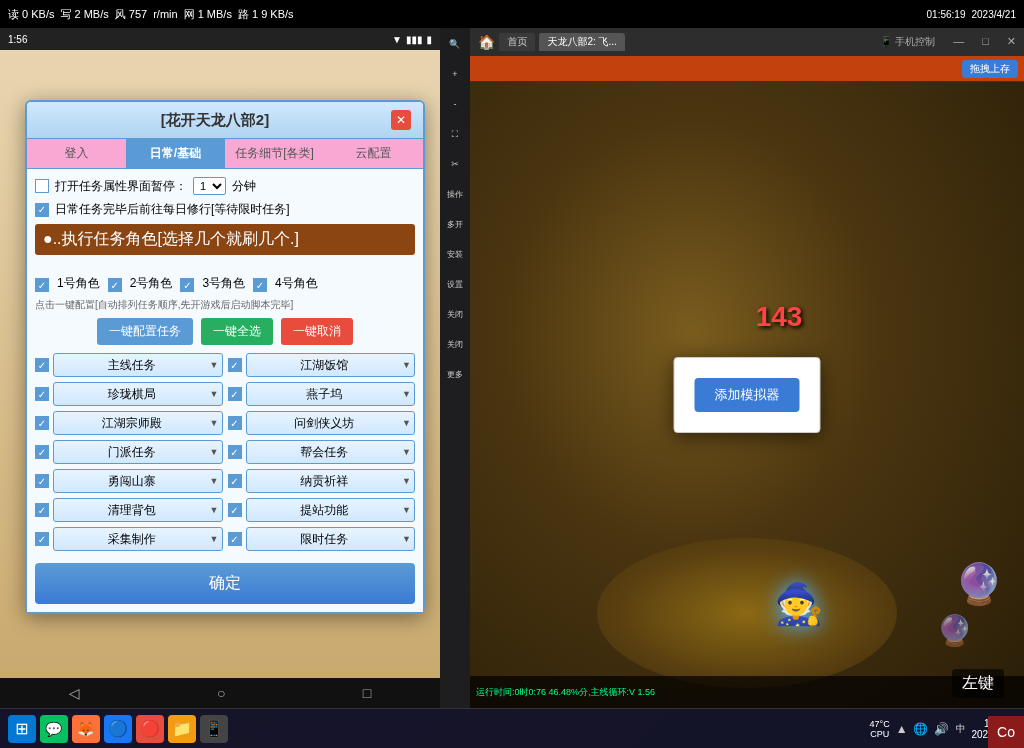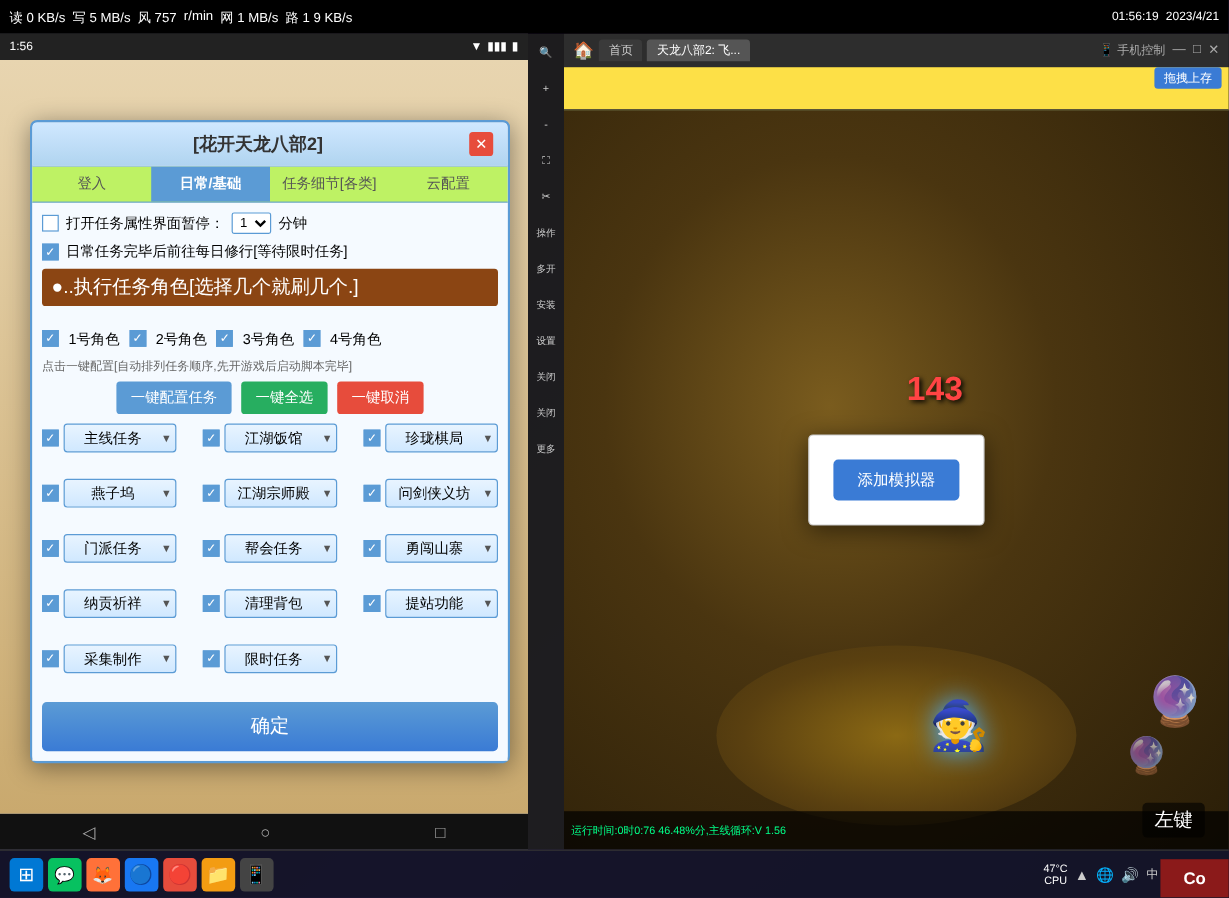--- a/index.html
+++ b/index.html
@@ -241,21 +241,21 @@
       display: flex;
       align-items: center;
       justify-content: center;
       color: #fff;
       font-size: 12px;
       cursor: pointer;
     }
 
     .dialog-tabs {
       display: flex;
-      background: #bef264;
+      background: #f9a8d4;
       border-bottom: 1px solid #5b9bd5;
     }
 
     .dialog-tab {
       flex: 1;
       text-align: center;
       padding: 6px 4px;
       font-size: 12px;
       cursor: pointer;
       color: #555;
@@ -315,21 +315,21 @@
       background: #8B4513;
       color: #fff;
       padding: 5px 8px;
       margin: 6px 0;
       font-size: 16px;
       border-radius: 3px;
     }
 
     .role-row {
       display: flex;
-      align-items: flex-start;
+      align-items: flex-end;
       gap: 8px;
       margin-bottom: 6px;
       font-size: 12px;
       margin-top: 20px;
     }
 
     .hint-text {
       font-size: 10px;
       color: #666;
       margin-bottom: 6px;
@@ -350,23 +350,23 @@
       cursor: pointer;
     }
 
     .btn-blue { background: #5b9bd5; color: #fff; }
     .btn-green { background: #27ae60; color: #fff; }
     .btn-red { background: #e74c3c; color: #fff; }
 
     
     .task-grid {
       display: grid;
-      grid-template-columns: 1fr 1fr 1fr;
-      gap: 22px;
-      margin-bottom: 20px;
+      grid-template-columns: 1fr 1fr;
+      gap: 5px;
+      margin-bottom: 8px;
     }
 
     .task-item {
       display: flex;
       align-items: center;
       gap: 4px;
     }
 
     .task-select-wrap {
       flex: 1;
@@ -448,41 +448,41 @@
       padding: 4px 10px;
       font-size: 16px;
       border-radius: 4px;
     }
 
     
     .co-badge {
       position: absolute;
       bottom: 0;
       right: 0;
-      width: 57px;
+      width: 36px;
       height: 32px;
       background: #8B1A1A;
       color: #fff;
       display: flex;
       align-items: center;
       justify-content: center;
       font-size: 14px;
-      font-weight: bold;
+      font-weight: normal;
     }
   </style>
 </head>
 <body>
 
 <div class="desktop">
   <div class="desktop-blob"></div>
 
   <div class="system-bar">
     <div class="system-bar-left">
       <span>读 0 KB/s</span>
-      <span>写 5 MB/s</span>
+      <span>写 2 MB/s</span>
       <span>风 757</span>
       <span>r/min</span>
       <span>网 1 MB/s</span>
       <span>路 1 9 KB/s</span>
     </div>
     <div class="system-bar-right">
       <span>01:56:19</span>
       <span>2023/4/21</span>
     </div>
   </div>
@@ -703,29 +703,29 @@
     <div class="side-btn" style="font-size:8px;">关闭</div>
     <div class="side-btn" style="font-size:8px;">更多</div>
   </div>
 
   <div style="position:absolute;top:28px;left:470px;right:0;bottom:40px;background:#1a1a1a;display:flex;flex-direction:column;">
 
     <div style="height:28px;background:#2d2d2d;display:flex;align-items:center;padding:0 8px;gap:4px;font-size:11px;color:#fff;flex-shrink:0;">
       <span style="font-size:14px;">🏠</span>
       <span style="background:#3a3a3a;padding:2px 8px;border-radius:3px 3px 0 0;font-size:10px;color:#ccc;cursor:pointer;">首页</span>
       <span style="background:#555;padding:2px 8px;border-radius:3px 3px 0 0;font-size:10px;color:#fff;cursor:pointer;">天龙八部2: 飞...</span>
-      <span style="margin-left:auto;display:flex;gap:6px;">
+      <span style="margin-left:auto;display:flex;gap:18px;">
         <span style="font-size:10px;color:#aaa;cursor:pointer;">📱 手机控制</span>
         <span style="cursor:pointer;color:#aaa;">—</span>
         <span style="cursor:pointer;color:#aaa;">□</span>
         <span style="cursor:pointer;color:#aaa;">✕</span>
       </span>
     </div>
 
-    <div style="height:36px;background:#fde047;display:flex;align-items:flex-start;padding:0 6px;border-bottom:1px solid #333;flex-shrink:0;justify-content:flex-end;">
+    <div style="height:26px;background:#c2410c;display:flex;align-items:center;padding:0 6px;border-bottom:1px solid #333;flex-shrink:0;justify-content:flex-end;">
       <button class="toolbar-btn" style="background:#3a7bd5;display:flex;align-items:center;gap:4px;">拖拽上存</button>
     </div>
 
     <div style="flex:1;position:relative;overflow:hidden;">
       <div style="width:100%;height:100%;background:radial-gradient(ellipse at 40% 40%, #7a5c1e 0%, #4a3510 40%, #2a1e08 100%);">
 
         <div style="position:absolute;bottom:20px;left:50%;transform:translateX(-50%);width:300px;height:150px;background:radial-gradient(ellipse,#8B6914 0%,#5a4010 60%,transparent 100%);border-radius:50%;"></div>
 
         <div style="position:absolute;bottom:80px;left:55%;font-size:40px;filter:drop-shadow(0 0 10px #4af);">🧙</div>
 

